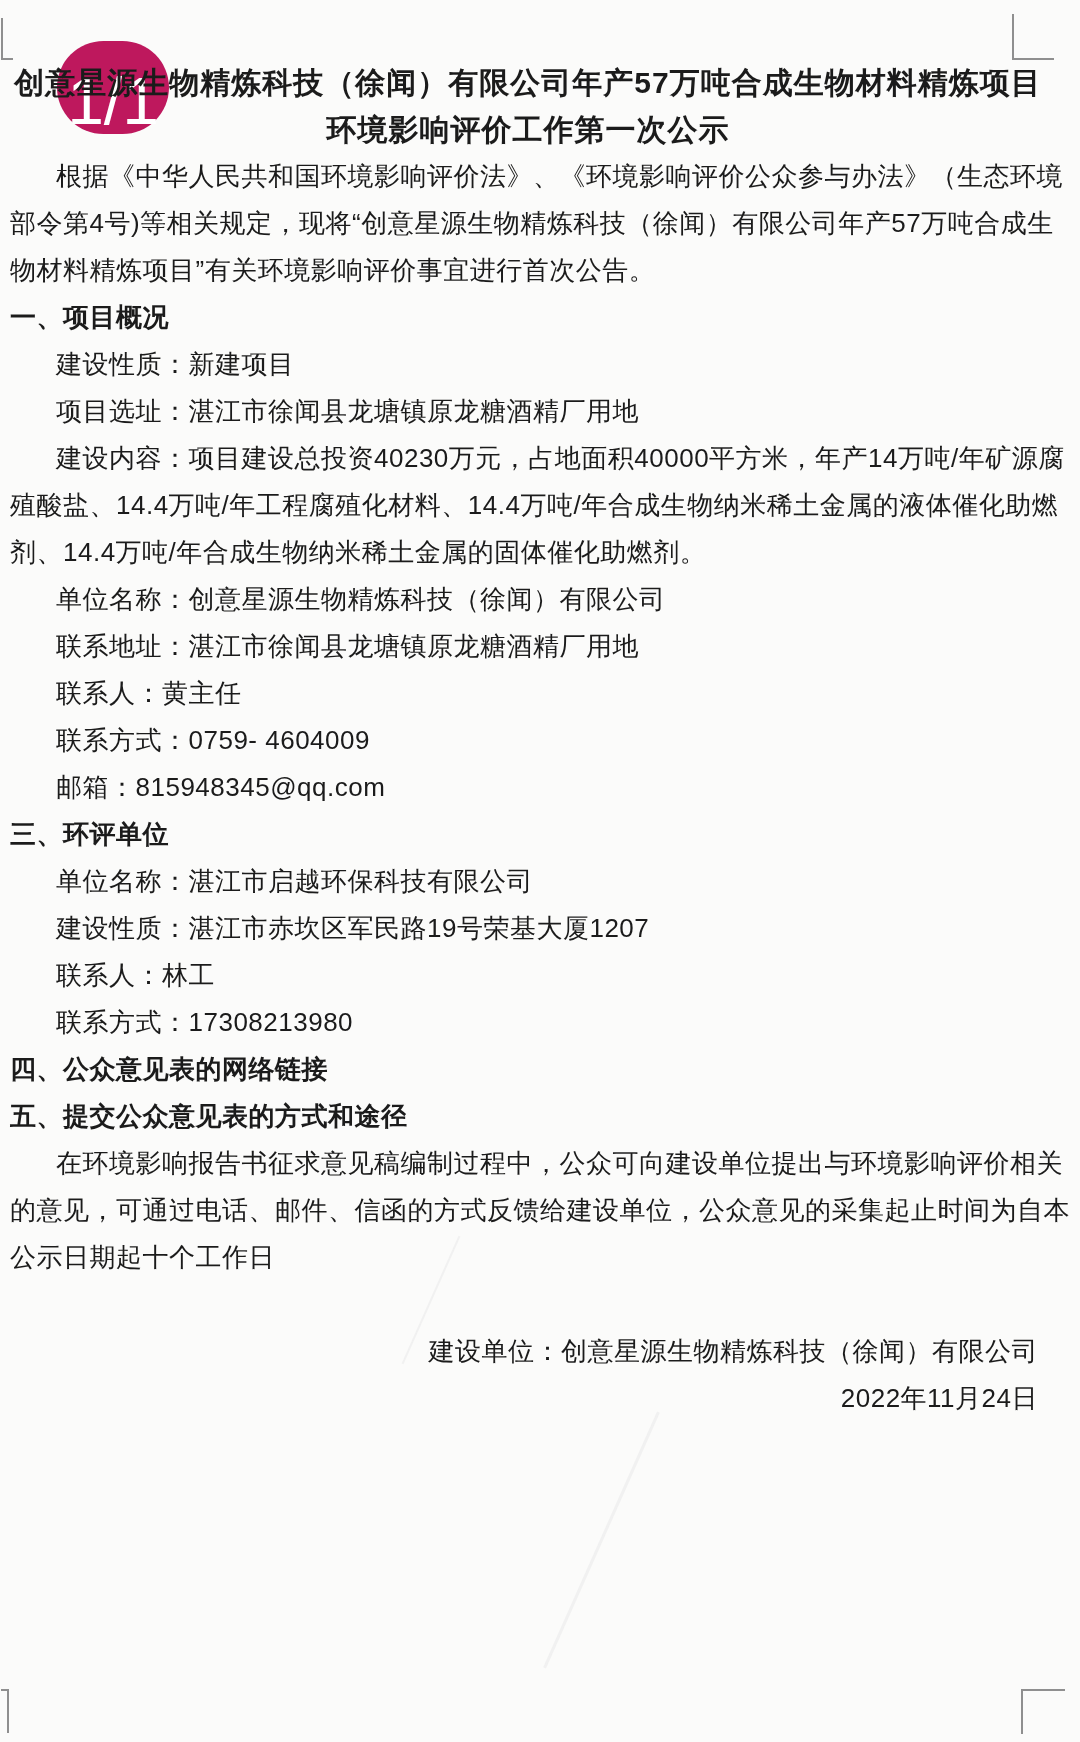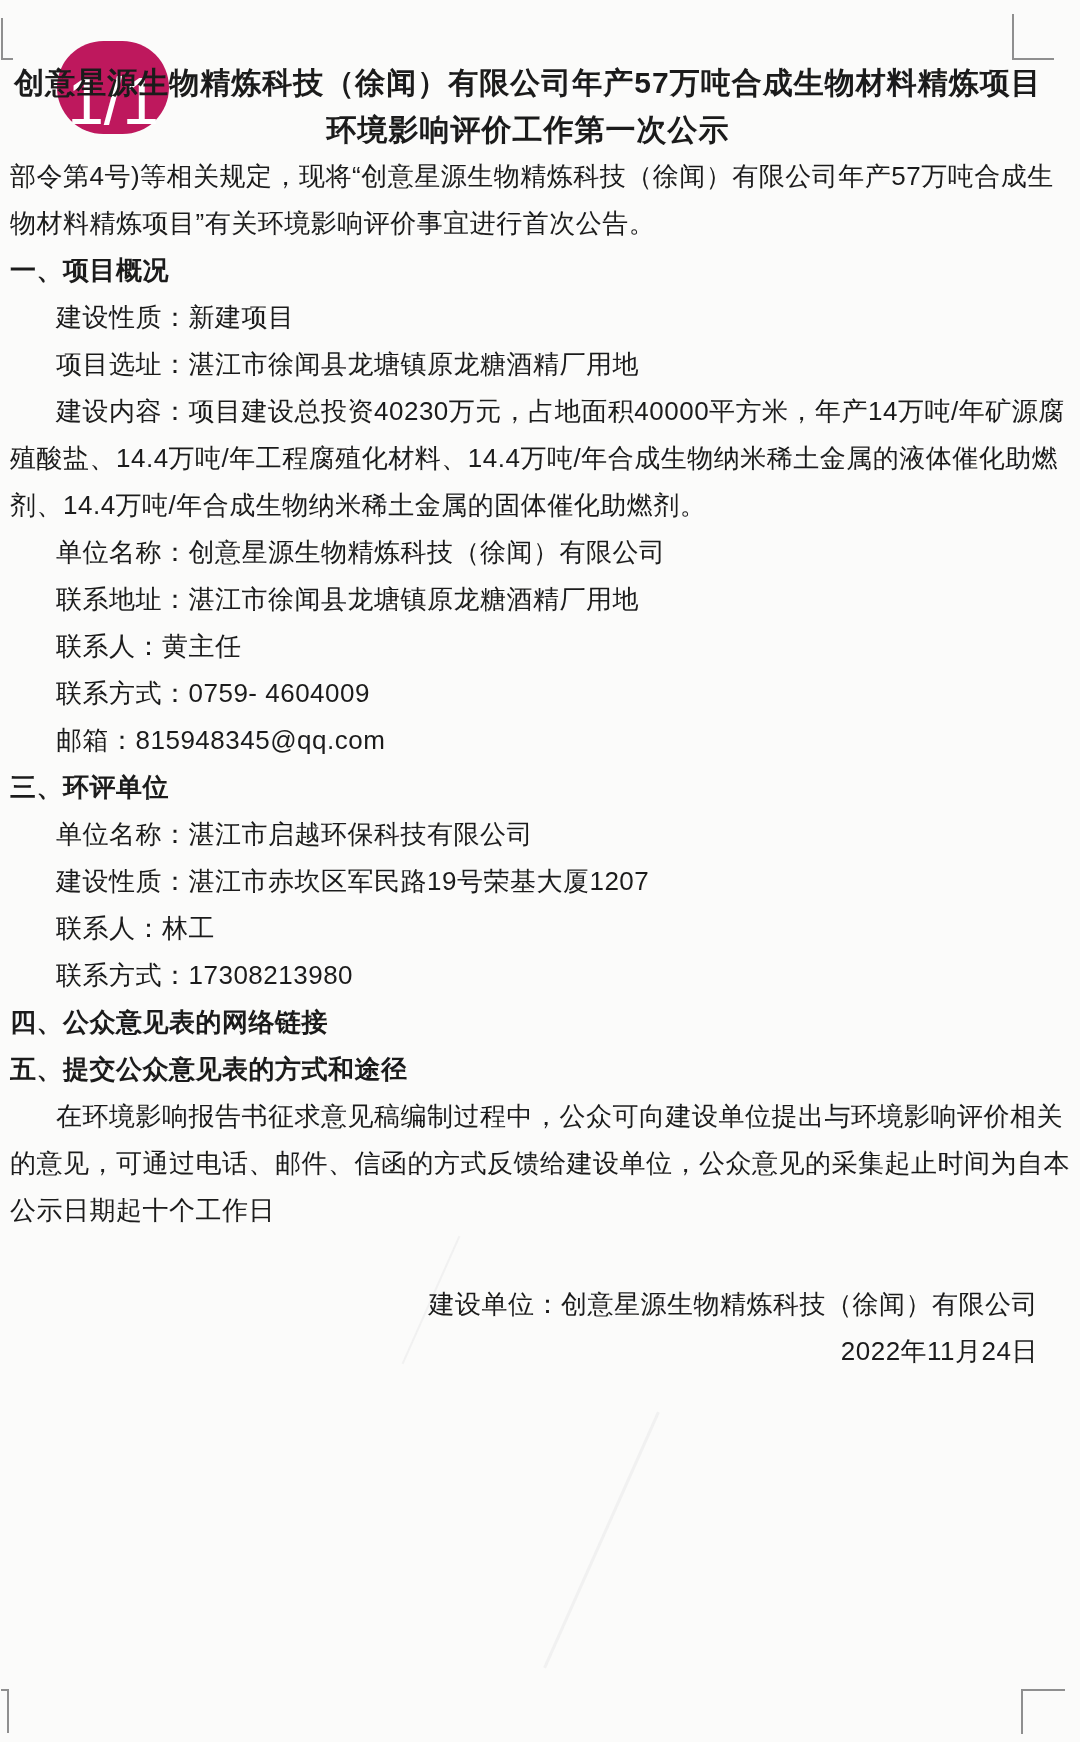--- a/index.html
+++ b/index.html
@@ -76,20 +76,21 @@
 
 <div class="page-badge">
   <span>1/1</span>
 </div>
 
 <div class="doc">
 
   <div class="title-ln">创意星源生物精炼科技（徐闻）有限公司年产57万吨合成生物材料精炼项目</div>
   <div class="title-ln">环境影响评价工作第一次公示</div>
 
+  <div class="ln ind">根据《中华人民共和国环境影响评价法》、《环境影响评价公众参与办法》（生态环境</div>
   <div class="ln">部令第4号)等相关规定，现将“创意星源生物精炼科技（徐闻）有限公司年产57万吨合成生</div>
   <div class="ln">物材料精炼项目”有关环境影响评价事宜进行首次公告。</div>
 
   <div class="ln heading">一、项目概况</div>
   <div class="ln ind">建设性质：新建项目</div>
   <div class="ln ind">项目选址：湛江市徐闻县龙塘镇原龙糖酒精厂用地</div>
   <div class="ln ind">建设内容：项目建设总投资40230万元，占地面积40000平方米，年产14万吨/年矿源腐</div>
   <div class="ln">殖酸盐、14.4万吨/年工程腐殖化材料、14.4万吨/年合成生物纳米稀土金属的液体催化助燃</div>
   <div class="ln">剂、14.4万吨/年合成生物纳米稀土金属的固体催化助燃剂。</div>
 

